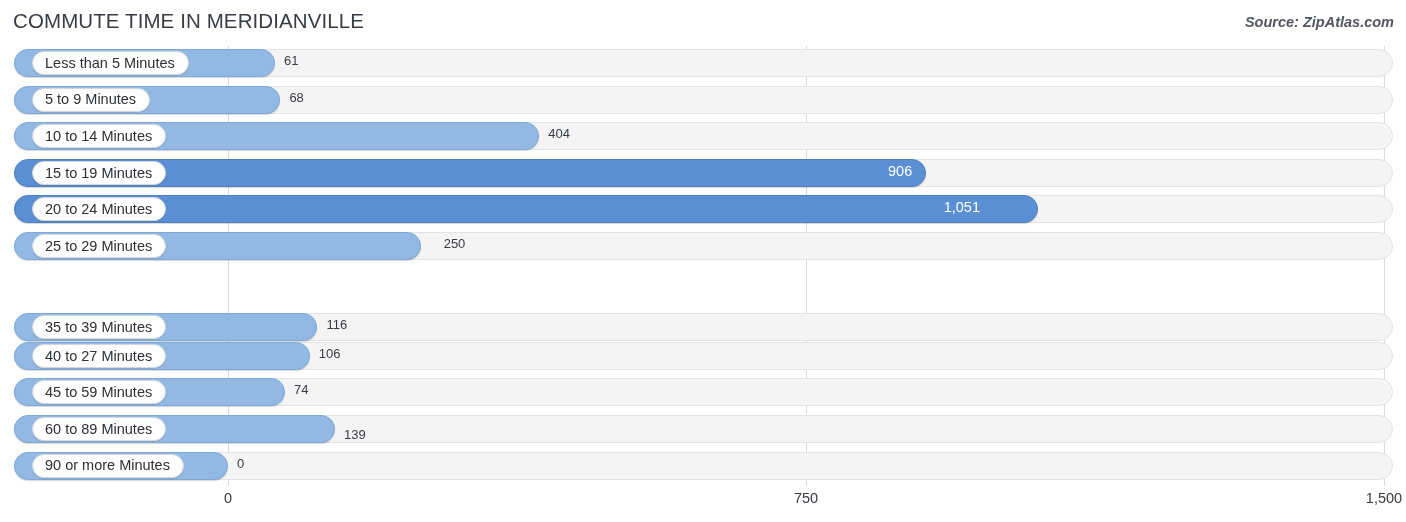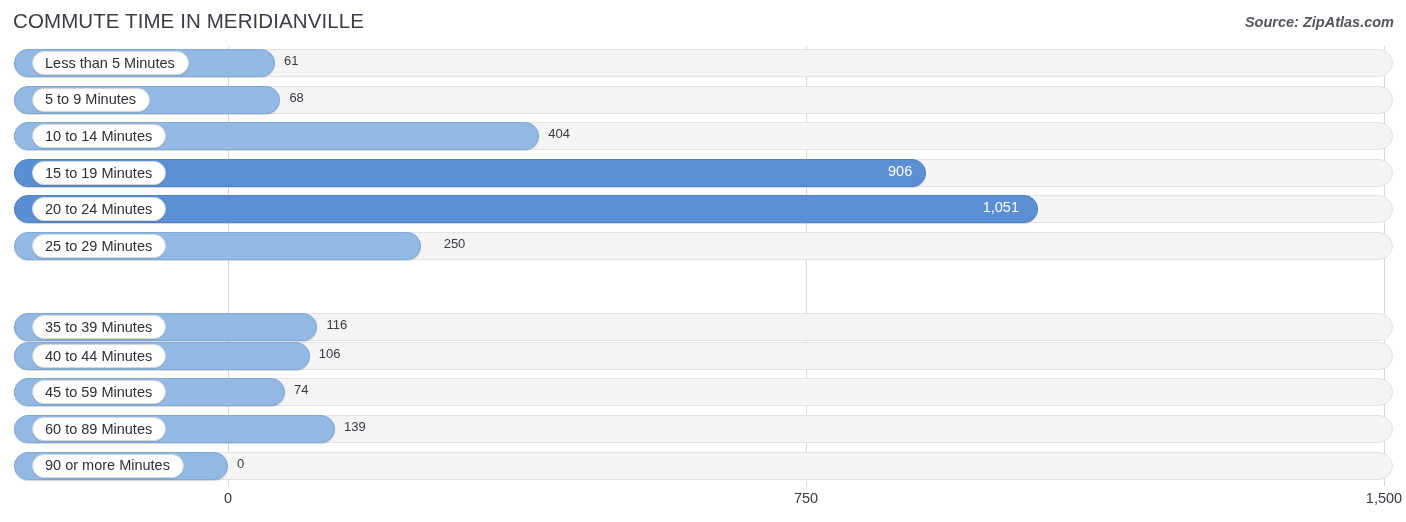--- a/index.html
+++ b/index.html
@@ -229,21 +229,21 @@
             <span>15 to 19 Minutes</span>
           </div>
           <div class="val-in" style="left: 866.224px; width: 46px;">906</div>
         </div>
         <div class="row" style="top: 146.4px;">
           <div class="track"></div>
           <div class="bar dark" style="width: 1023.97px;"></div>
           <div class="cat-pill">
             <span>20 to 24 Minutes</span>
           </div>
-          <div class="val-in" style="left: 973px; width: 46px;">1,051</div>
+          <div class="val-in" style="left: 934px; width: 46px;">1,051</div>
         </div>
         <div class="row" style="top: 183px;">
           <div class="track"></div>
           <div class="bar light" style="width: 406.667px;"></div>
           <div class="cat-pill">
             <span>25 to 29 Minutes</span>
           </div>
           <div class="val-out" style="left: 429.667px; margin-left: 14px;">250</div>
         </div>
         <div class="row" style="top: 244px; margin-top: 20px;">
@@ -251,39 +251,39 @@
           <div class="bar light" style="width: 303.397px;"></div>
           <div class="cat-pill">
             <span>35 to 39 Minutes</span>
           </div>
           <div class="val-out" style="left: 326.397px;">116</div>
         </div>
         <div class="row" style="top: 292.8px;">
           <div class="track"></div>
           <div class="bar light" style="width: 295.691px;"></div>
           <div class="cat-pill">
-            <span>40 to 44 Minutes</span>
+            <span>40 to 27 Minutes</span>
           </div>
           <div class="val-out" style="left: 318.691px;">106</div>
         </div>
         <div class="row" style="top: 329.4px;">
           <div class="track"></div>
           <div class="bar light" style="width: 271.029px;"></div>
           <div class="cat-pill">
             <span>45 to 59 Minutes</span>
           </div>
           <div class="val-out" style="left: 294.029px;">74</div>
         </div>
         <div class="row" style="top: 366px;">
           <div class="track"></div>
           <div class="bar light" style="width: 321.123px;"></div>
           <div class="cat-pill">
             <span>60 to 89 Minutes</span>
           </div>
-          <div class="val-out" style="left: 344.123px;">139</div>
+          <div class="val-out" style="left: 344.123px; margin-top: 8px;">139</div>
         </div>
         <div class="row" style="top: 402.6px;">
           <div class="track"></div>
           <div class="bar light" style="width: 214px;"></div>
           <div class="cat-pill">
             <span>90 or more Minutes</span>
           </div>
           <div class="val-out" style="left: 237px;">0</div>
         </div>
       </div>

